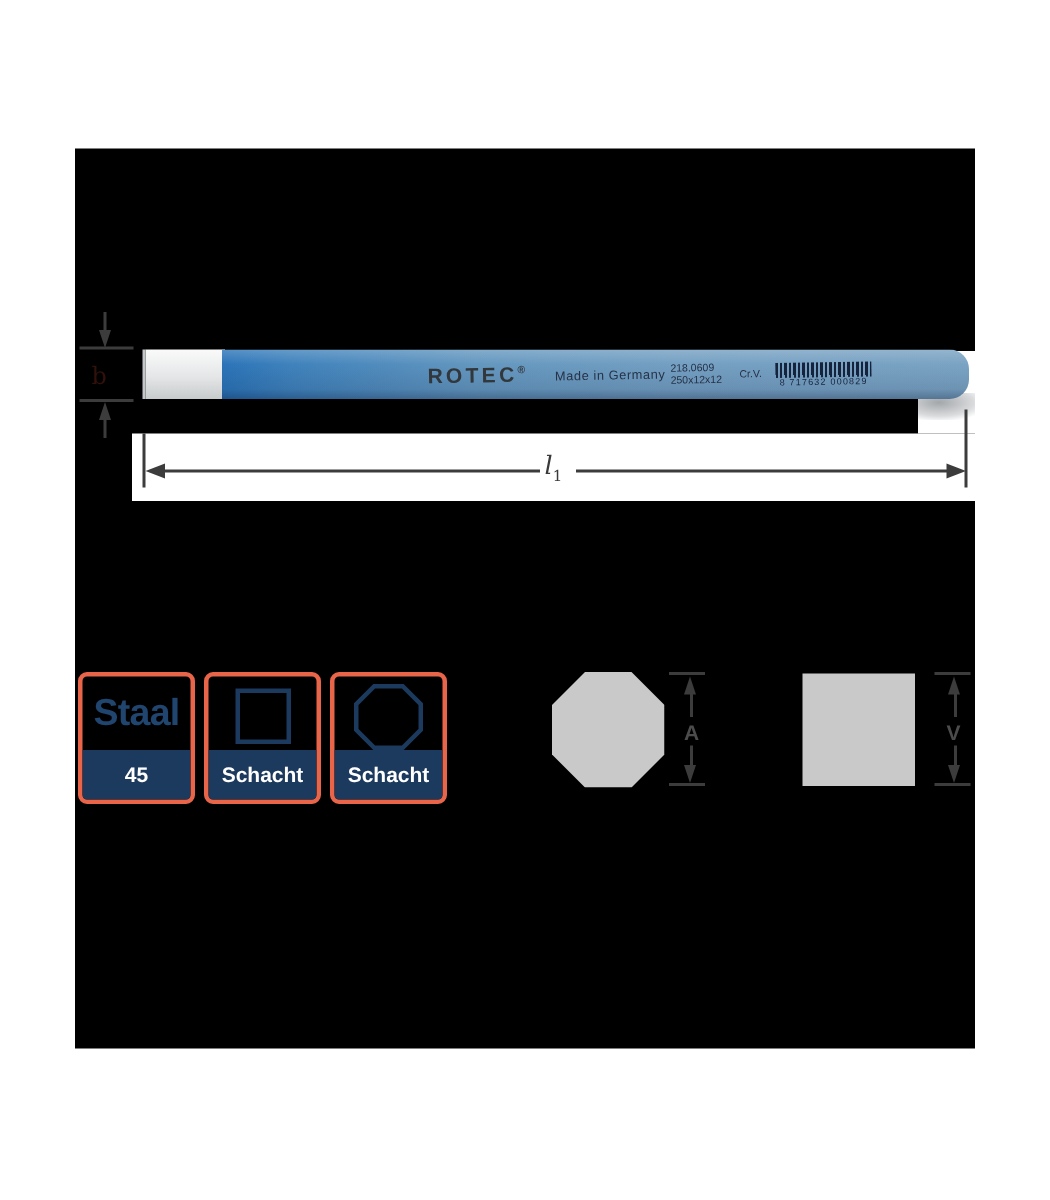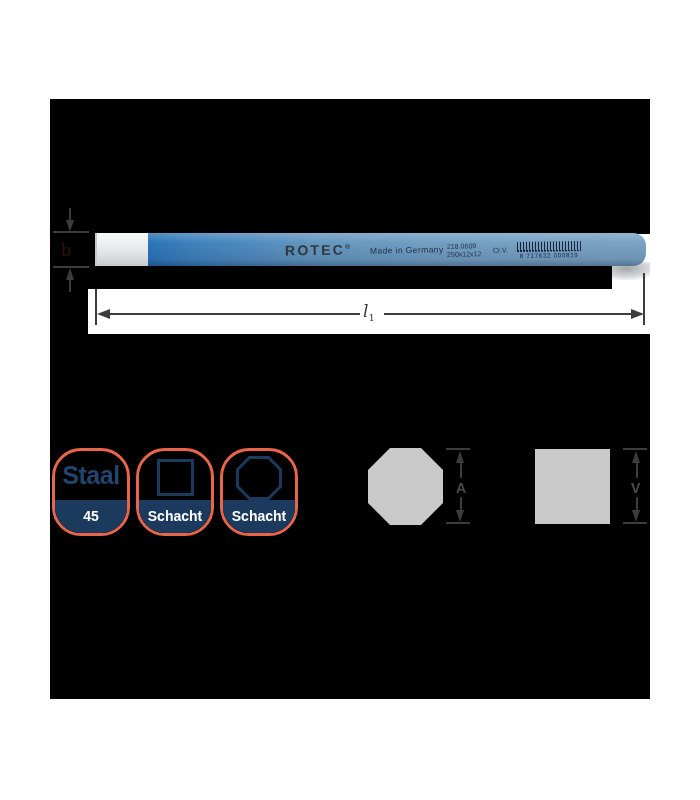--- a/index.html
+++ b/index.html
@@ -42,21 +42,21 @@
   .arr-left {border-top:5px solid transparent;border-bottom:5px solid transparent;border-right:13px solid var(--dimension_line,#3c3c3c);}
   .arr-right{border-top:5px solid transparent;border-bottom:5px solid transparent;border-left:13px solid var(--dimension_line,#3c3c3c);}
   .arr-up   {border-left:4.5px solid transparent;border-right:4.5px solid transparent;border-bottom:12px solid var(--dimension_line,#3c3c3c);}
   .arr-down {border-left:4.5px solid transparent;border-right:4.5px solid transparent;border-top:12px solid var(--dimension_line,#3c3c3c);}
   .lbl-b{left:61px;top:241px;font-family:"DejaVu Serif",serif;font-size:16px;color:#31110a;}
   .lbl-l1{left:363px;top:301px;font-family:"DejaVu Serif",serif;font-style:italic;font-size:17px;color:#3a3a3a;}
   .lbl-l1 sub{font-size:10px;font-style:normal;}
   .lbl-av{font-size:14px;font-weight:600;color:#4c4c4c;}
   
   .badge{top:448px;width:78px;height:88px;border:3px solid var(--accent_orange,#e8654a);
-    border-radius:29px;overflow:hidden;box-sizing:border-box;}
+    border-radius:6px;overflow:hidden;box-sizing:border-box;}
   .badge-top{height:49px;display:flex;align-items:center;justify-content:center;}
   .badge-title{font-size:25px;font-weight:bold;color:var(--staal_navy,#20456e);letter-spacing:-.5px;}
   .badge-bar{position:absolute;left:0;right:0;bottom:0;height:33px;background:var(--badge_navy,#1c3a5d);
     color:#ffffff;font-size:14px;font-weight:bold;text-align:center;line-height:33px;}
   .sq-icon{width:31px;height:31px;border:3px solid var(--badge_navy,#1c3a5d);margin-top:4px;}
   
   .shape-square{left:535px;top:449px;width:75px;height:75px;background:var(--shape_gray,#c9c9c9);}
 </style>
 </head>
 <body>

